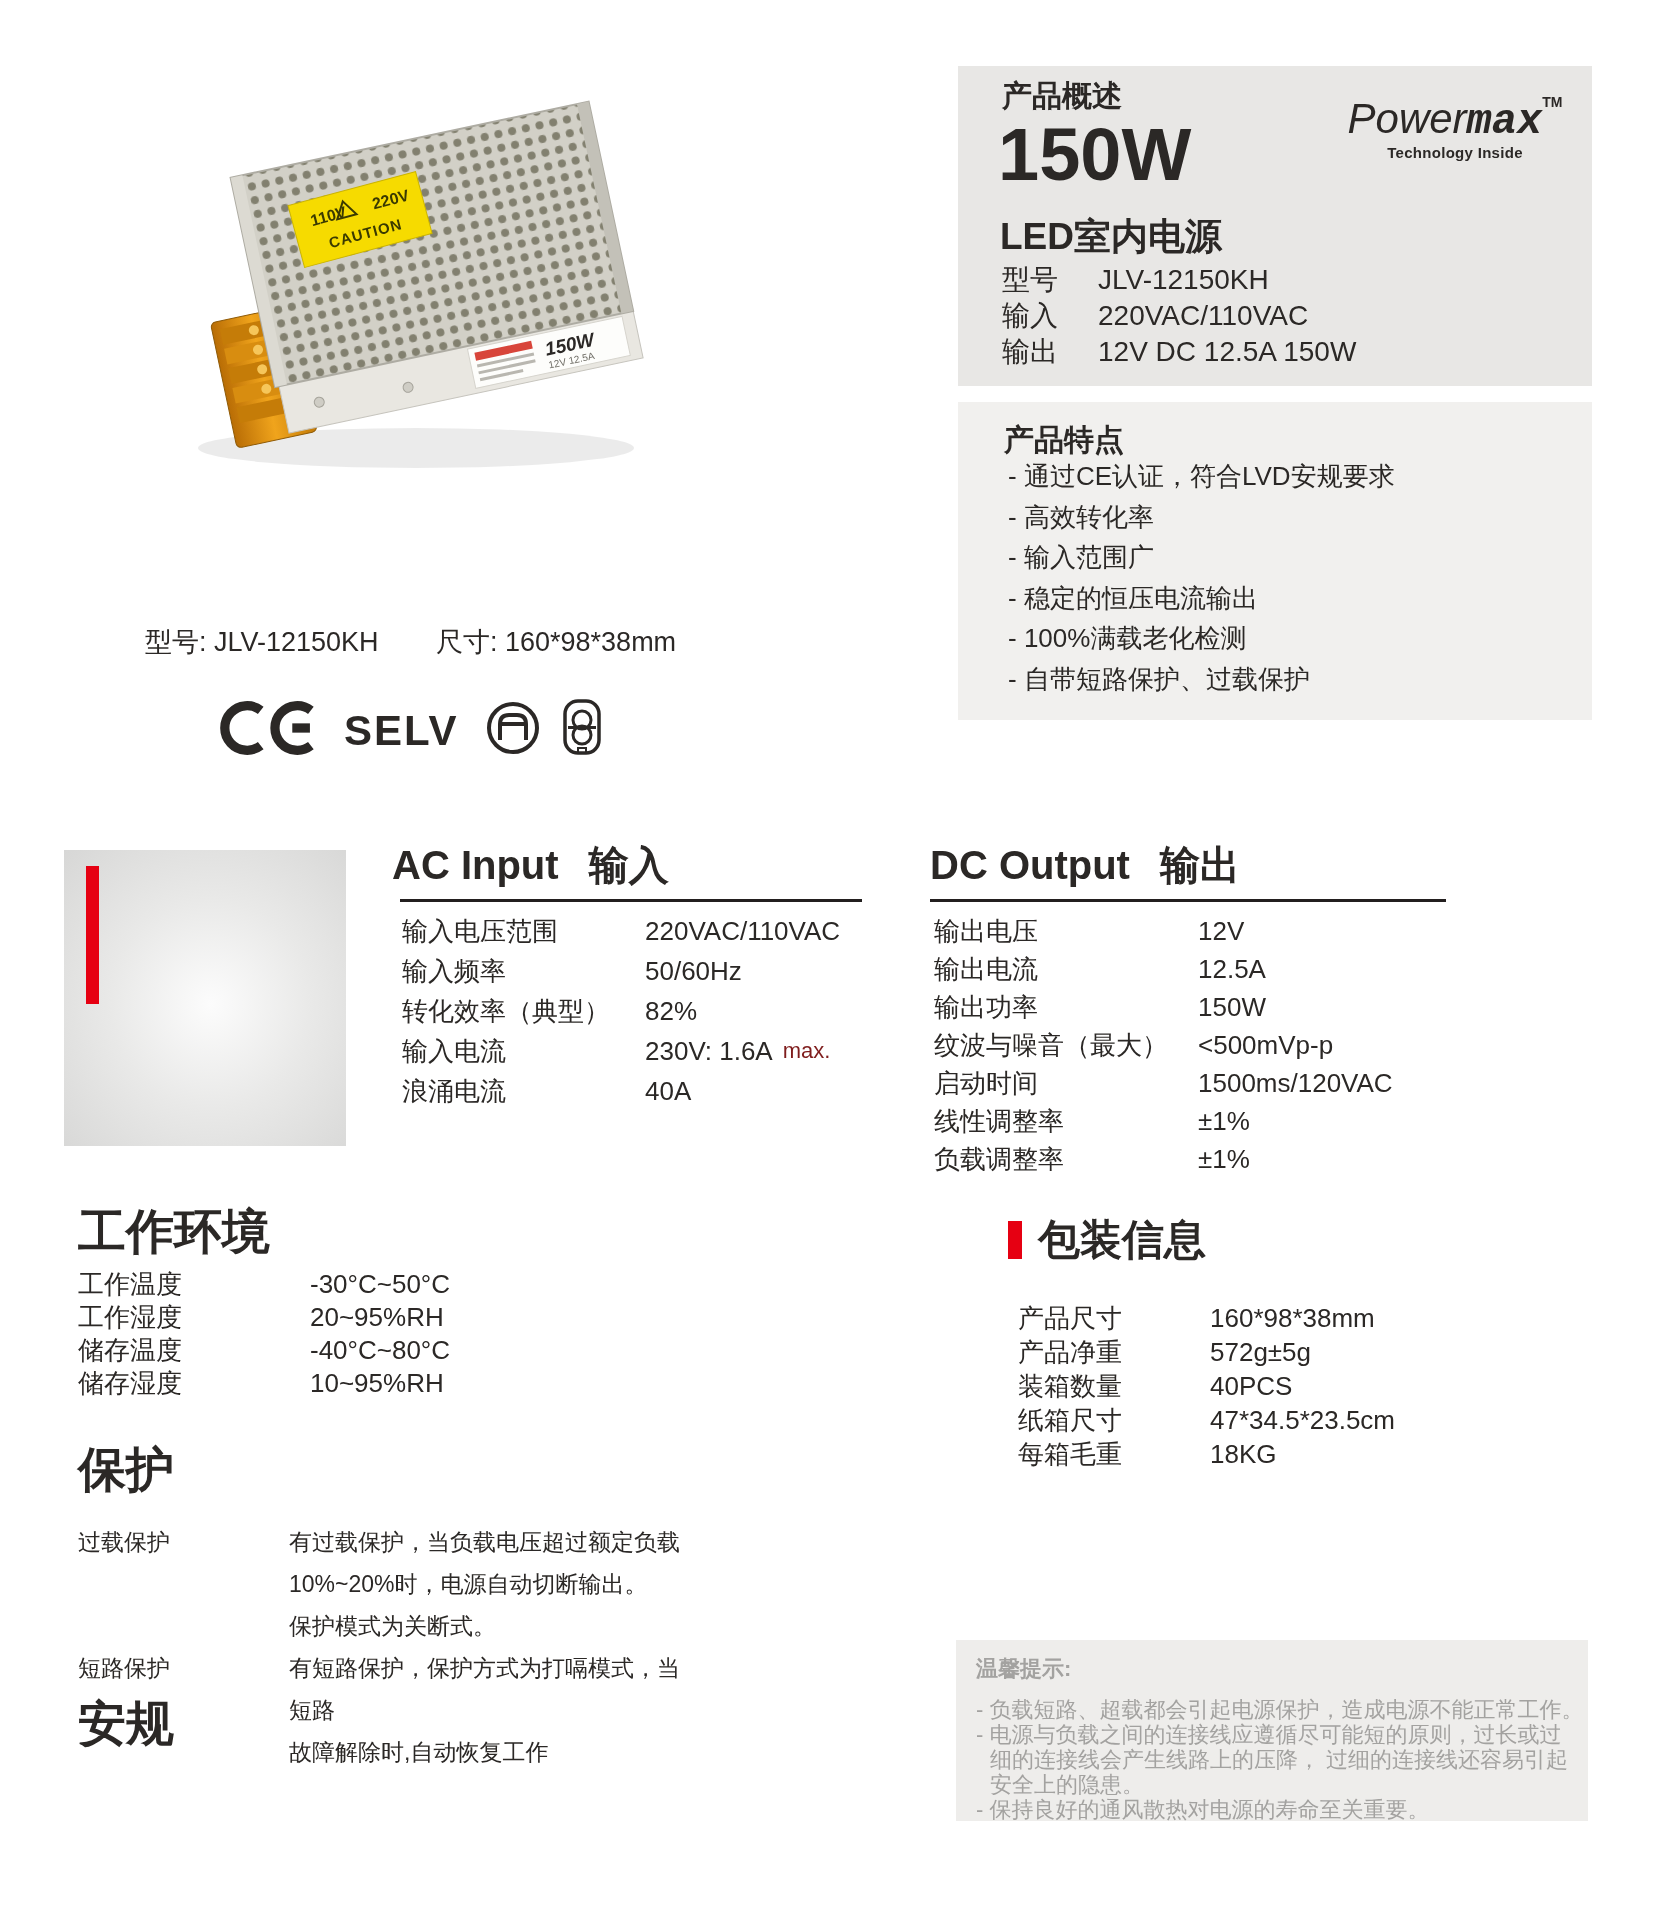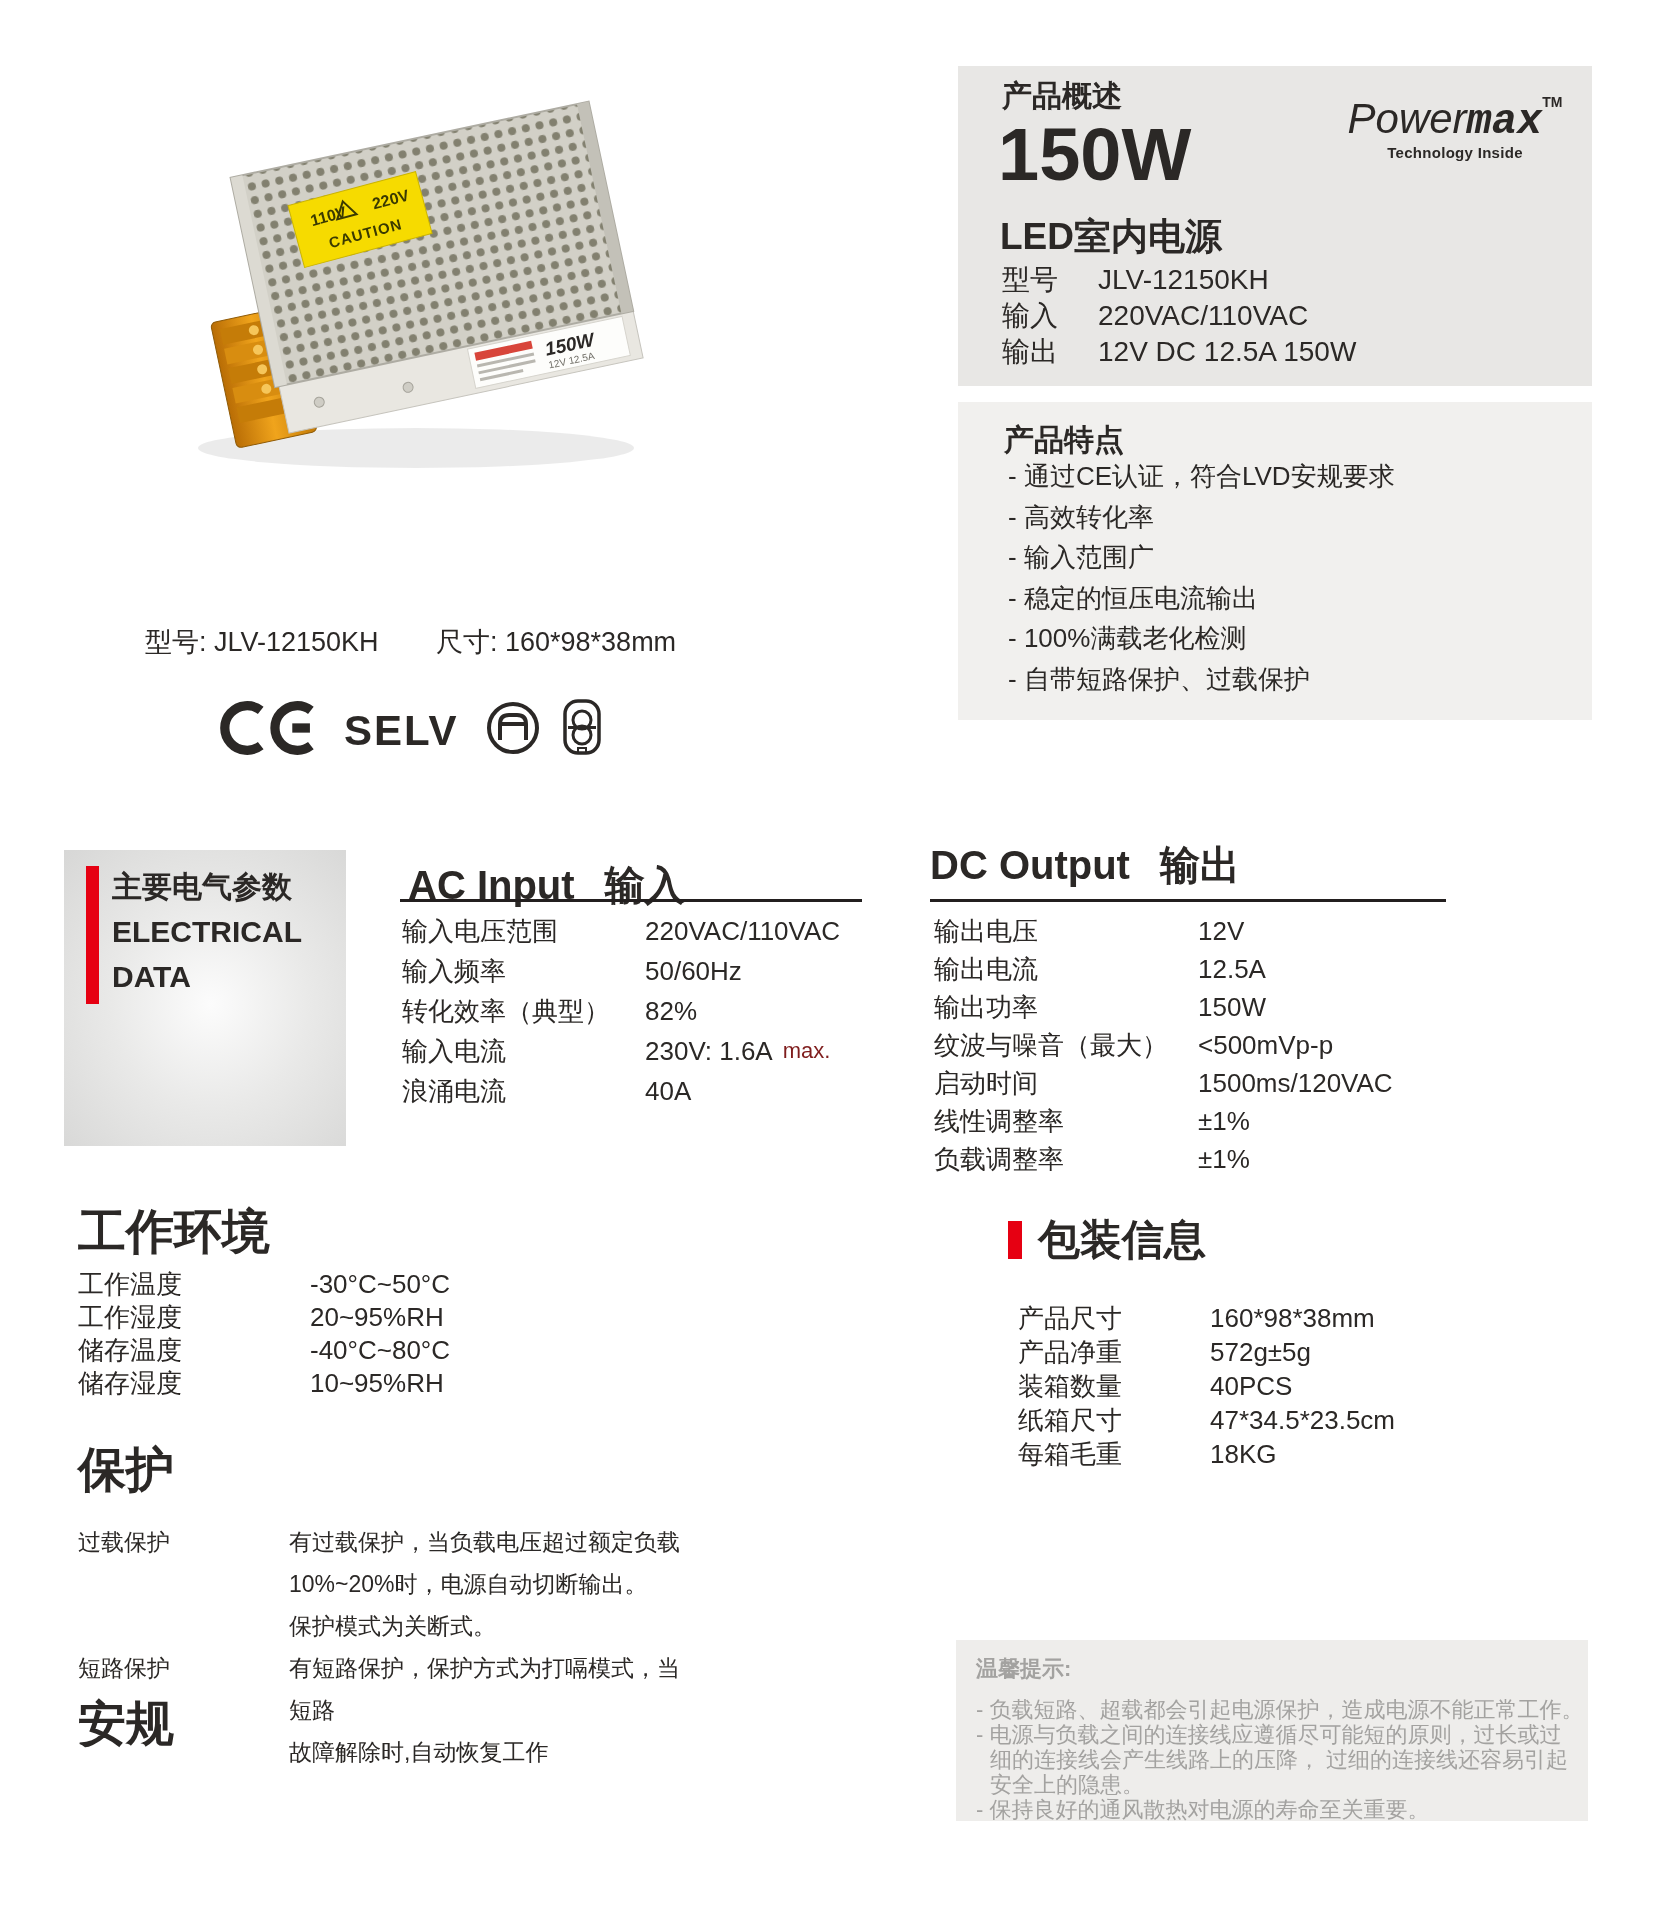--- a/index.html
+++ b/index.html
@@ -40,21 +40,21 @@
   
   #elec-block{left:64px;top:850px;width:282px;height:296px;
       background:radial-gradient(ellipse at 52% 52%, #fcfcfc 0%, #e9e9e8 48%, #d7d7d6 100%);}
   #elec-redbar{left:86px;top:866px;width:13px;height:138px;}
   #elec-title{left:112px;top:864px;font-size:30px;font-weight:700;line-height:45px;}
 
   
   .sec-title{font-size:40px;font-weight:700;white-space:nowrap;}
   .sec-title .cn{margin-left:30px;}
   .rule{height:3px;background:#231f1f;}
-  #ac-title{left:408px;top:838px;margin-top:20px;} #ac-rule{left:400px;top:899px;width:462px;}
+  #ac-title{left:392px;top:838px;} #ac-rule{left:400px;top:899px;width:462px;}
   #ac-table{left:402px;top:911px;width:476px;}
   #ac-table .trow{display:flex;height:40px;align-items:center;font-size:26px;}
   #ac-table .lbl{width:243px;flex:none;}
   .note{color:#7f1d1d;font-size:22px;margin-left:10px;}
   #dc-title{left:930px;top:838px;} #dc-rule{left:930px;top:899px;width:516px;}
   #dc-table{left:934px;top:912px;width:530px;}
   #dc-table .trow{display:flex;height:38px;align-items:center;font-size:26px;}
   #dc-table .lbl{width:264px;flex:none;}
 
   
@@ -200,25 +200,20 @@
     <div class="feat">- 通过CE认证，符合LVD安规要求</div>
     <div class="feat">- 高效转化率</div>
     <div class="feat">- 输入范围广</div>
     <div class="feat">- 稳定的恒压电流输出</div>
     <div class="feat">- 100%满载老化检测</div>
     <div class="feat">- 自带短路保护、过载保护</div>
   </div>
 
   <div class="abs" id="elec-block"></div>
   <div class="abs" id="elec-redbar" style="background:#e60012;"></div>
-  <div class="abs" id="elec-title">
-    <div>主要电气参数</div>
-    <div>ELECTRICAL</div>
-    <div>DATA</div>
-  </div>
 
   <div class="abs sec-title" id="ac-title">
     <span>AC Input</span><span class="cn">输入</span>
   </div>
   <div class="abs rule" id="ac-rule"></div>
   <div class="abs" id="ac-table">
     <div class="trow">
         <span class="lbl">输入电压范围</span>
         <span class="val">220VAC/110VAC</span>
       </div>

